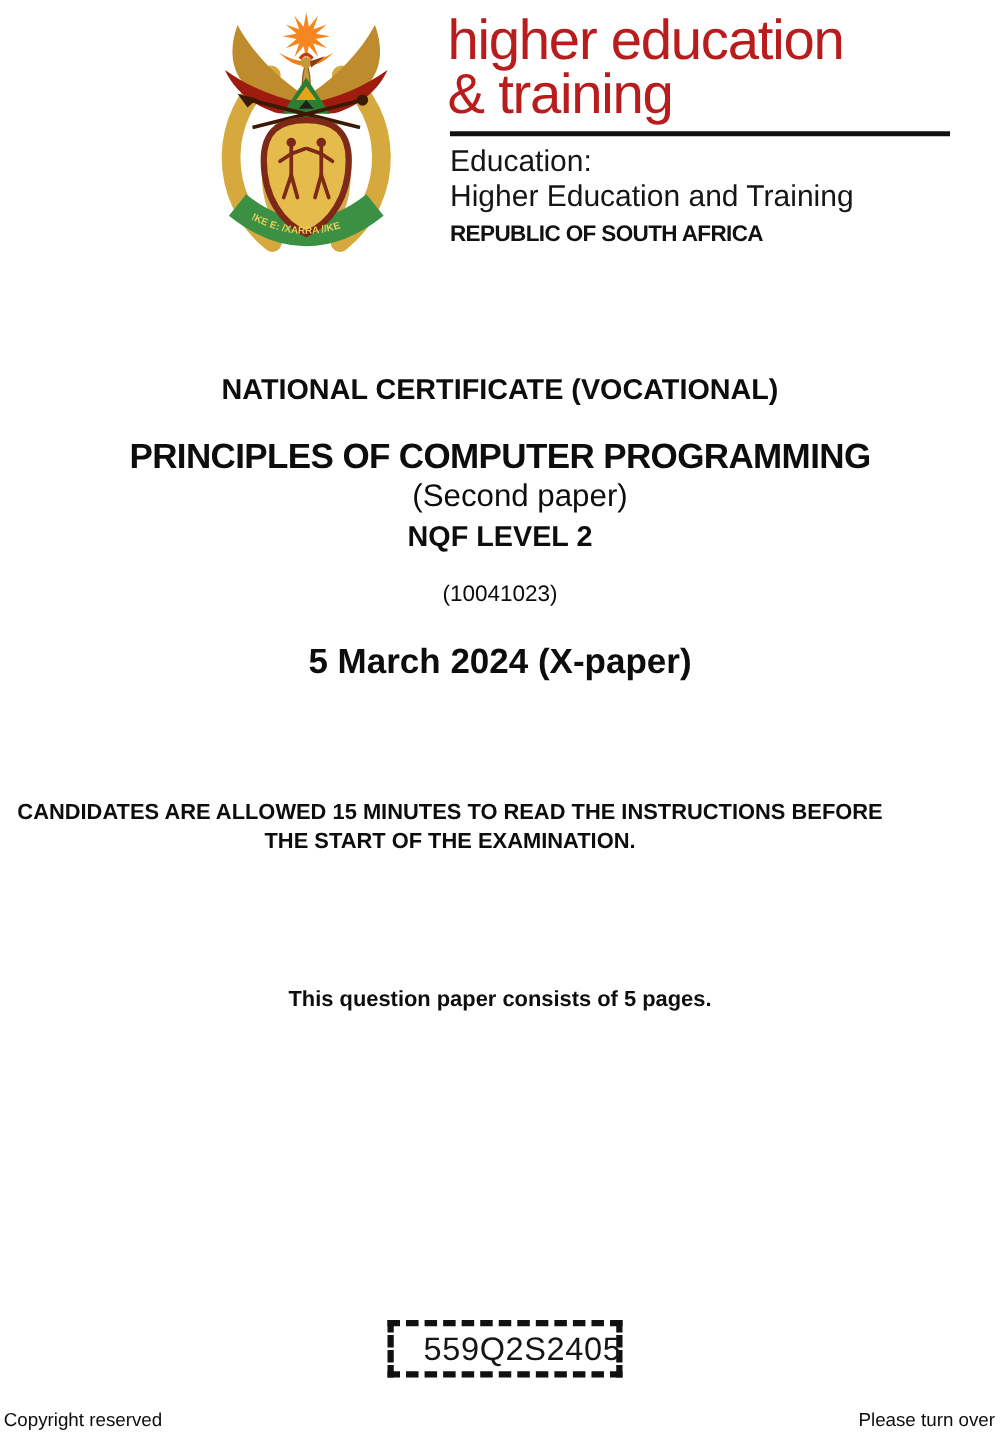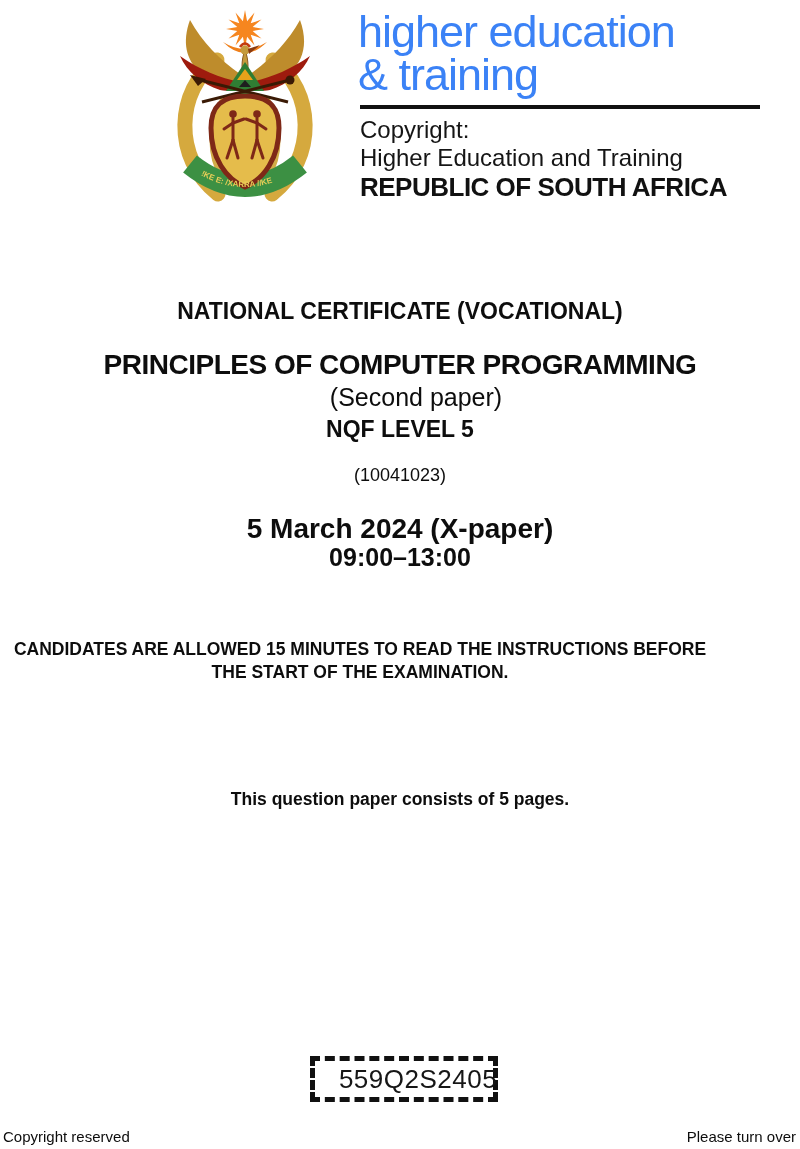--- a/index.html
+++ b/index.html
@@ -9,29 +9,29 @@
     background:#ffffff;
     font-family:"Liberation Sans", sans-serif;
     color:#0d0d0d;
     overflow:hidden;
   }
   
   .logo{position:absolute;left:160px;top:6px;width:170px;height:210px;}
   .brand{position:absolute;left:358px;top:10px;width:410px;}
   .brand-title{
     font-size:45px;line-height:43px;font-weight:400;
-    letter-spacing:-1px;color:#3b82f6;
+    letter-spacing:-1px;color:#b91c1c;
   }
   .brand-rule{
     margin:9px 0 0 2px;width:400px;height:0;
     border:none;border-top:4px solid #111;
   }
   .dept{margin-top:7px;margin-left:2px;}
   .dept-label,.dept-name{font-size:24px;line-height:28px;font-weight:400;color:#151515;}
-  .country{font-size:26px;line-height:30px;font-weight:700;letter-spacing:-0.5px;color:#111;}
+  .country{font-size:18px;line-height:30px;font-weight:700;letter-spacing:-0.5px;color:#111;}
   
   .cline{position:absolute;left:0;width:800px;text-align:center;white-space:nowrap;}
   .t-cert   {top:298px;font-size:23px;font-weight:700;}
   .t-subj   {top:349px;font-size:28px;font-weight:700;letter-spacing:-0.5px;}
   .t-paper  {top:383px;font-size:25px;font-weight:400;margin-left:16px;}
   .t-level  {top:416px;font-size:23px;font-weight:700;}
   .t-code   {top:465px;font-size:18px;font-weight:400;}
   .t-date   {top:513px;font-size:28px;font-weight:700;}
   .t-time   {top:543px;font-size:25px;font-weight:700;}
   .t-instr{
@@ -118,33 +118,32 @@
     </svg>
   </div>
 
   <div class="brand">
     <div class="brand-title">
       <div>higher education</div>
       <div>&amp; training</div>
     </div>
     <hr class="brand-rule">
     <div class="dept">
-      <div class="dept-label">Copyright:</div>
+      <div class="dept-label">Education:</div>
       <div class="dept-name">Higher Education and Training</div>
       <div class="country">REPUBLIC OF SOUTH AFRICA</div>
     </div>
   </div>
 
   <div class="cline t-cert">NATIONAL CERTIFICATE (VOCATIONAL)</div>
   <div class="cline t-subj">PRINCIPLES OF COMPUTER PROGRAMMING</div>
   <div class="cline t-paper">(Second paper)</div>
-  <div class="cline t-level">NQF LEVEL 5</div>
+  <div class="cline t-level">NQF LEVEL 2</div>
   <div class="cline t-code">(10041023)</div>
   <div class="cline t-date">5 March 2024 (X-paper)</div>
-  <div class="cline t-time">09:00–13:00</div>
 
   <div class="t-instr">CANDIDATES ARE ALLOWED 15 MINUTES TO READ THE INSTRUCTIONS BEFORE THE START OF THE EXAMINATION.</div>
 
   <div class="cline t-pages">This question paper consists of 5 pages.</div>
 
   <div class="exam-box">
     <span>559Q2S2405</span>
   </div>
 
   <div class="footer-left">Copyright reserved</div>

